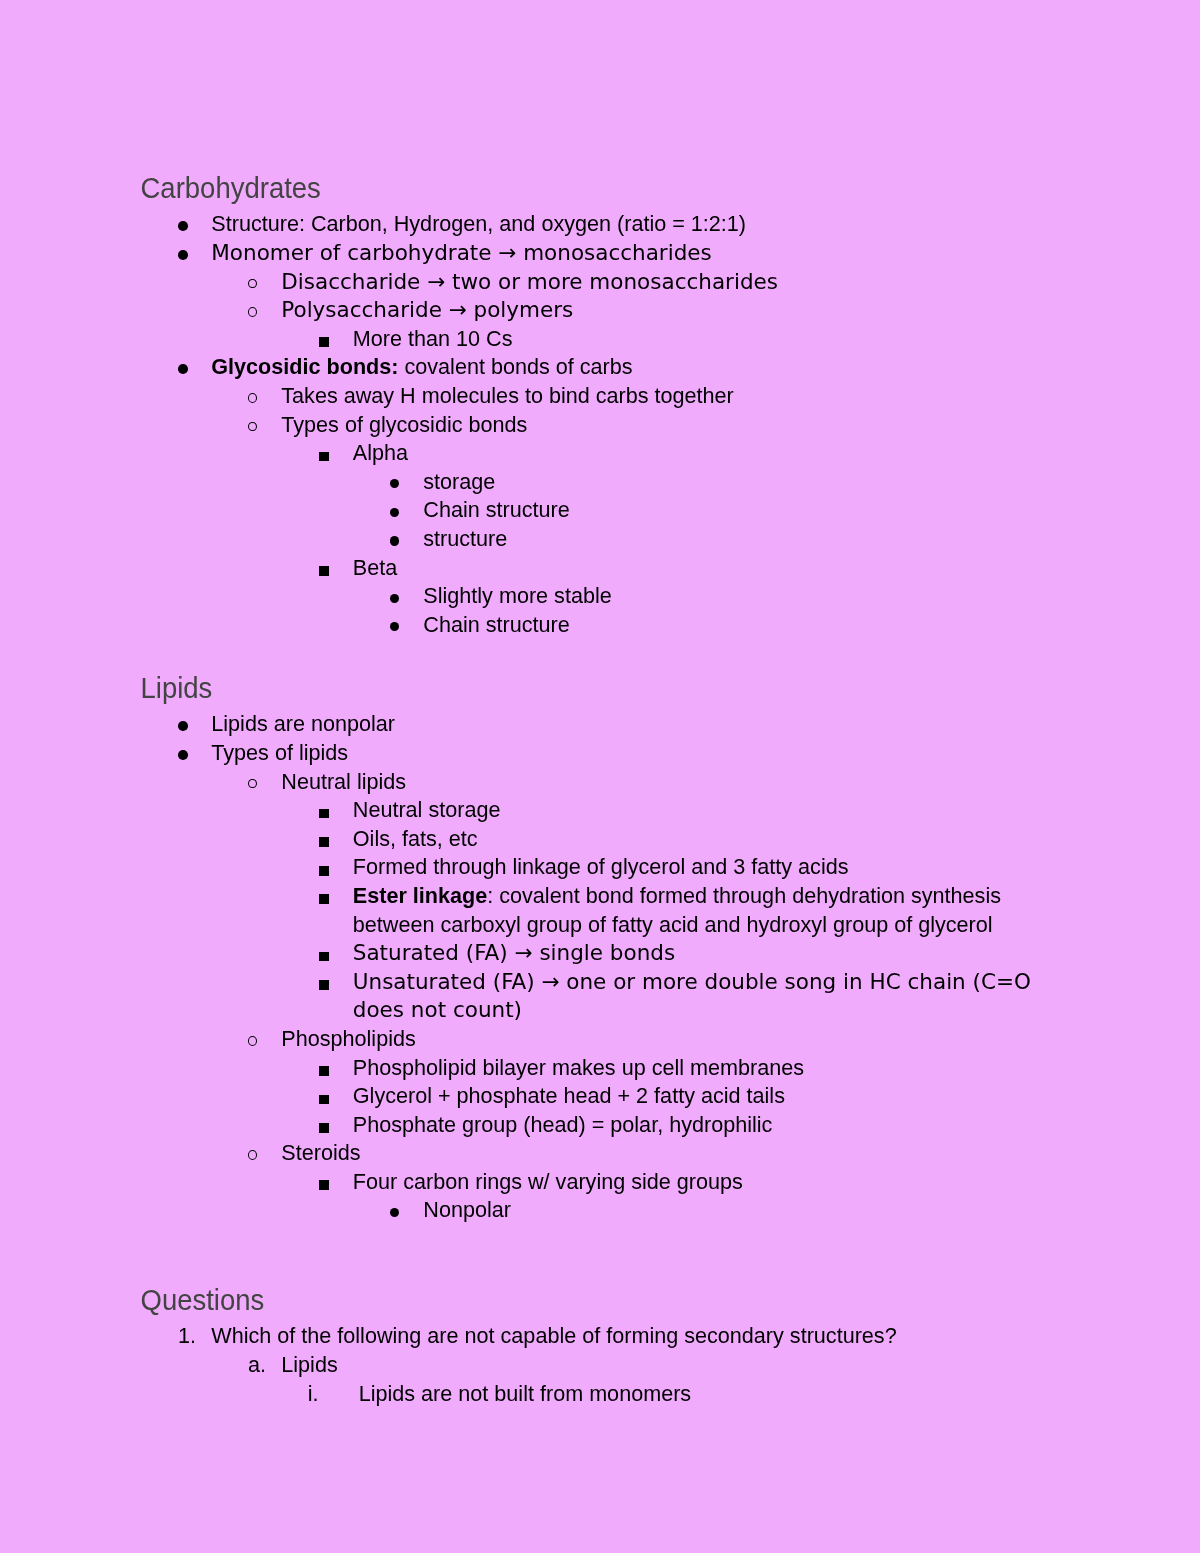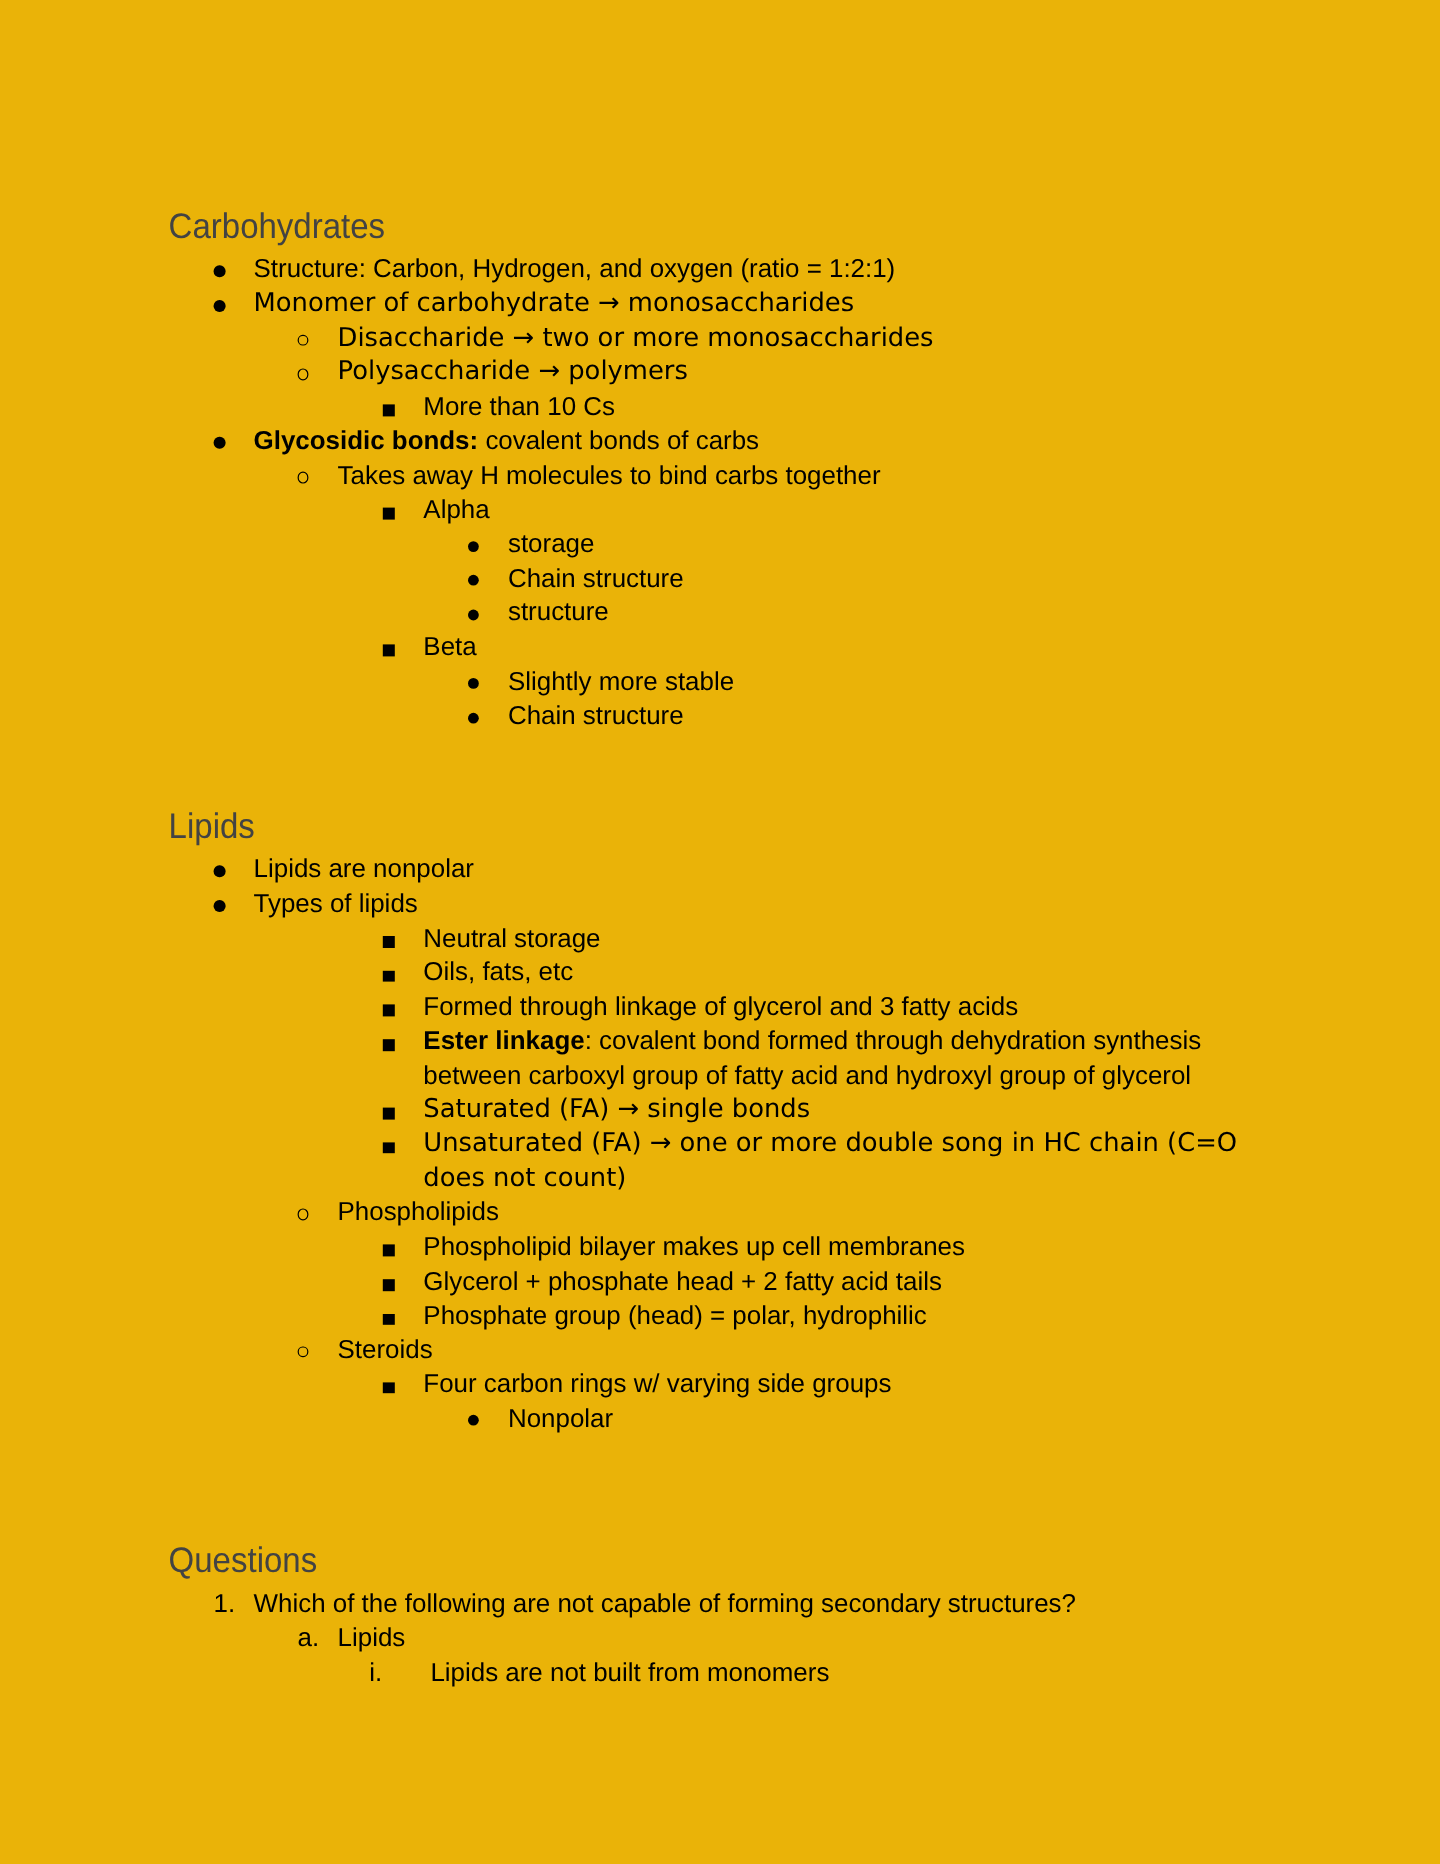--- a/index.html
+++ b/index.html
@@ -1,18 +1,18 @@
 <!DOCTYPE html>
 <html><head>
 <meta charset="utf-8">
 <style>
   html,body{margin:0;padding:0;background:#ffffff;}
   body{width:1200px;height:1553px;overflow:hidden;
        font-family:"Liberation Sans",sans-serif;}
-  .page{position:relative;width:1200px;height:1553px;background:#eab308;}
+  .page{position:relative;width:1200px;height:1553px;background:#f0abfc;}
   .doc{position:absolute;left:140.5px;top:0;width:917.5px;}
   .section{position:absolute;left:0;width:917.5px;}
   .s0{top:172px;}
   .s1{top:672px;}
   .s2{top:1284px;}
 
   .hd{font-size:27.5px;font-weight:400;color:#434343;line-height:31.5px;
       margin:0 0 6.9px 0;padding:0;display:inline-block;
       transform:scaleY(1.075) translateY(0.9px);transform-origin:50% 62.6%;}
   .list{margin:0;padding:0;list-style:none;}
@@ -48,34 +48,36 @@
   <div class="section s0">
     <h2 class="hd">Carbohydrates</h2>
     <ul class="list">
       <li class="li lv1"><span class="bul disc"></span><span class="txt">Structure: Carbon, Hydrogen, and oxygen (ratio = 1:2:1)</span></li>
       <li class="li lv1 alt"><span class="bul disc"></span><span class="txt">Monomer of carbohydrate → monosaccharides</span></li>
       <li class="li lv2 alt"><span class="bul circle"></span><span class="txt">Disaccharide → two or more monosaccharides</span></li>
       <li class="li lv2 alt"><span class="bul circle"></span><span class="txt">Polysaccharide → polymers</span></li>
       <li class="li lv3"><span class="bul square"></span><span class="txt">More than 10 Cs</span></li>
       <li class="li lv1"><span class="bul disc"></span><span class="b">Glycosidic bonds:</span><span class="txt"> covalent bonds of carbs</span></li>
       <li class="li lv2"><span class="bul circle"></span><span class="txt">Takes away H molecules to bind carbs together</span></li>
+      <li class="li lv2"><span class="bul circle"></span><span class="txt">Types of glycosidic bonds</span></li>
       <li class="li lv3"><span class="bul square"></span><span class="txt">Alpha</span></li>
       <li class="li lv4"><span class="bul disc"></span><span class="txt">storage</span></li>
       <li class="li lv4"><span class="bul disc"></span><span class="txt">Chain structure</span></li>
       <li class="li lv4"><span class="bul disc"></span><span class="txt">structure</span></li>
       <li class="li lv3"><span class="bul square"></span><span class="txt">Beta</span></li>
       <li class="li lv4"><span class="bul disc"></span><span class="txt">Slightly more stable</span></li>
       <li class="li lv4"><span class="bul disc"></span><span class="txt">Chain structure</span></li>
     </ul>
   </div>
   <div class="section s1">
     <h2 class="hd">Lipids</h2>
     <ul class="list">
       <li class="li lv1"><span class="bul disc"></span><span class="txt">Lipids are nonpolar</span></li>
       <li class="li lv1"><span class="bul disc"></span><span class="txt">Types of lipids</span></li>
+      <li class="li lv2"><span class="bul circle"></span><span class="txt">Neutral lipids</span></li>
       <li class="li lv3"><span class="bul square"></span><span class="txt">Neutral storage</span></li>
       <li class="li lv3"><span class="bul square"></span><span class="txt">Oils, fats, etc</span></li>
       <li class="li lv3"><span class="bul square"></span><span class="txt">Formed through linkage of glycerol and 3 fatty acids</span></li>
       <li class="li lv3"><span class="bul square"></span><span class="b">Ester linkage</span><span class="txt">: covalent bond formed through dehydration synthesis between carboxyl group of fatty acid and hydroxyl group of glycerol</span></li>
       <li class="li lv3 alt"><span class="bul square"></span><span class="txt">Saturated (FA) → single bonds</span></li>
       <li class="li lv3 alt"><span class="bul square"></span><span class="txt">Unsaturated (FA) → one or more double song in HC chain (C=O does not count)</span></li>
       <li class="li lv2"><span class="bul circle"></span><span class="txt">Phospholipids</span></li>
       <li class="li lv3"><span class="bul square"></span><span class="txt">Phospholipid bilayer makes up cell membranes</span></li>
       <li class="li lv3"><span class="bul square"></span><span class="txt">Glycerol + phosphate head + 2 fatty acid tails</span></li>
       <li class="li lv3"><span class="bul square"></span><span class="txt">Phosphate group (head) = polar, hydrophilic</span></li>

